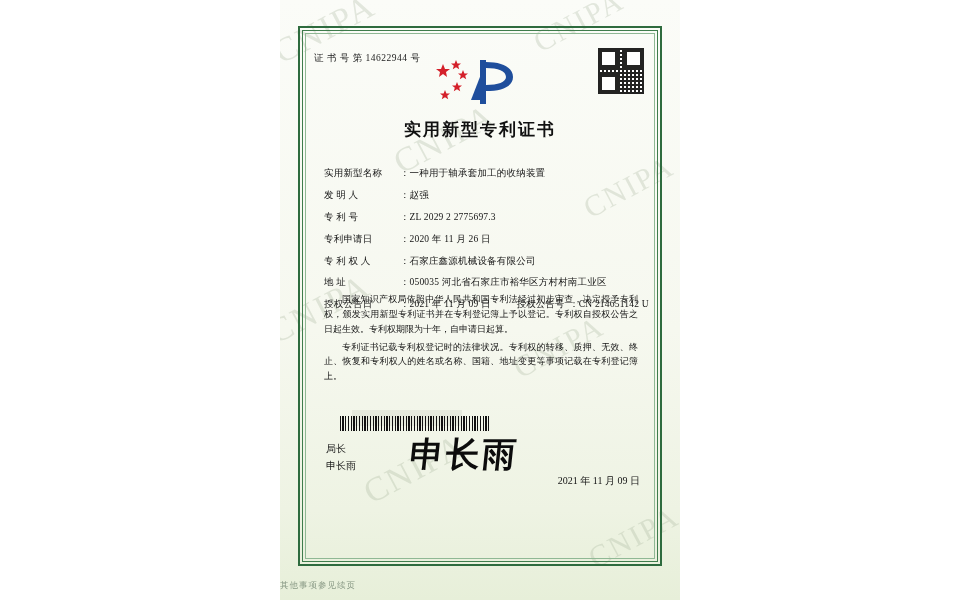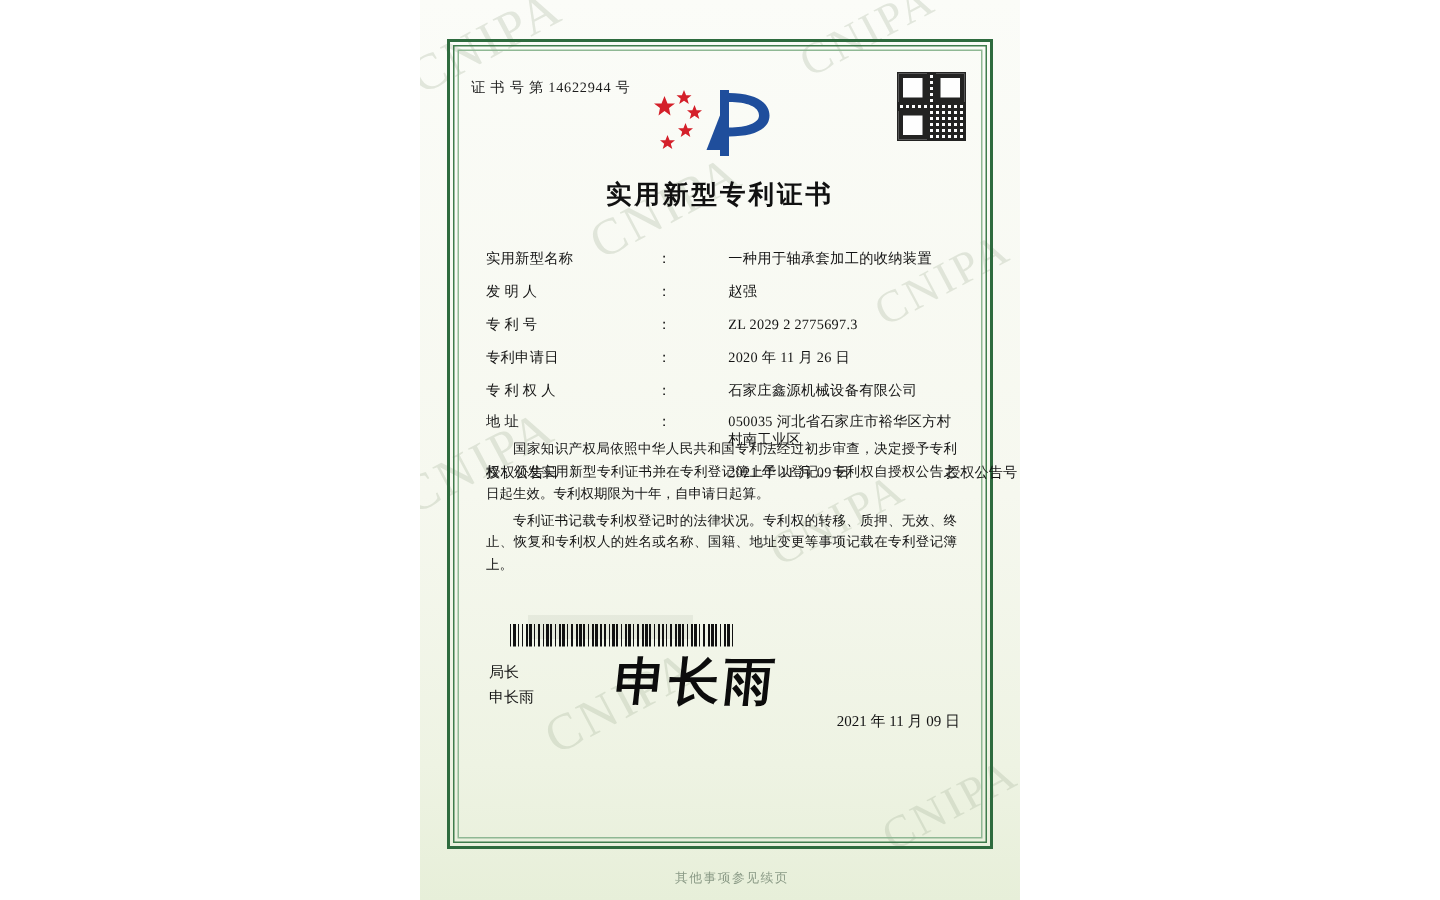--- a/index.html
+++ b/index.html
@@ -136,21 +136,20 @@
     top: 126px;
     font-family: "Liberation Serif", serif;
     font-size: 9.5px;
     color: #141414;
   }
   .field-row {
     display: flex;
     align-items: baseline;
     margin-bottom: 10.5px;
     line-height: 1.2;
-    gap: 38px;
   }
   .f-label {
     width: 76px;
     flex: 0 0 76px;
     letter-spacing: 0.2px;
     white-space: nowrap;
   }
   .f-colon { flex: 0 0 8px; }
   .f-value { flex: 1 1 auto; letter-spacing: 0.2px; }
   .field-row.dual .f-value { flex: 0 0 auto; margin-right: 26px; }
@@ -221,26 +220,25 @@
     text-align: center;
     font-family: "Liberation Serif", serif;
     font-size: 8.5px;
     color: #1a1a1a;
   }
   .footnote {
     position: absolute;
     left: 0;
     right: 0;
     bottom: 8px;
-    text-align: center;
+    text-align: left;
     font-family: "Liberation Serif", serif;
     font-size: 8.5px;
     color: #8a9a86;
     letter-spacing: 1px;
-    padding-left: 16px;
   }
   .seal-smudge {
     position: absolute;
     left: 38px;
     top: 368px;
     width: 110px;
     height: 16px;
     background: rgba(120,130,110,0.10);
   }
 </style>

